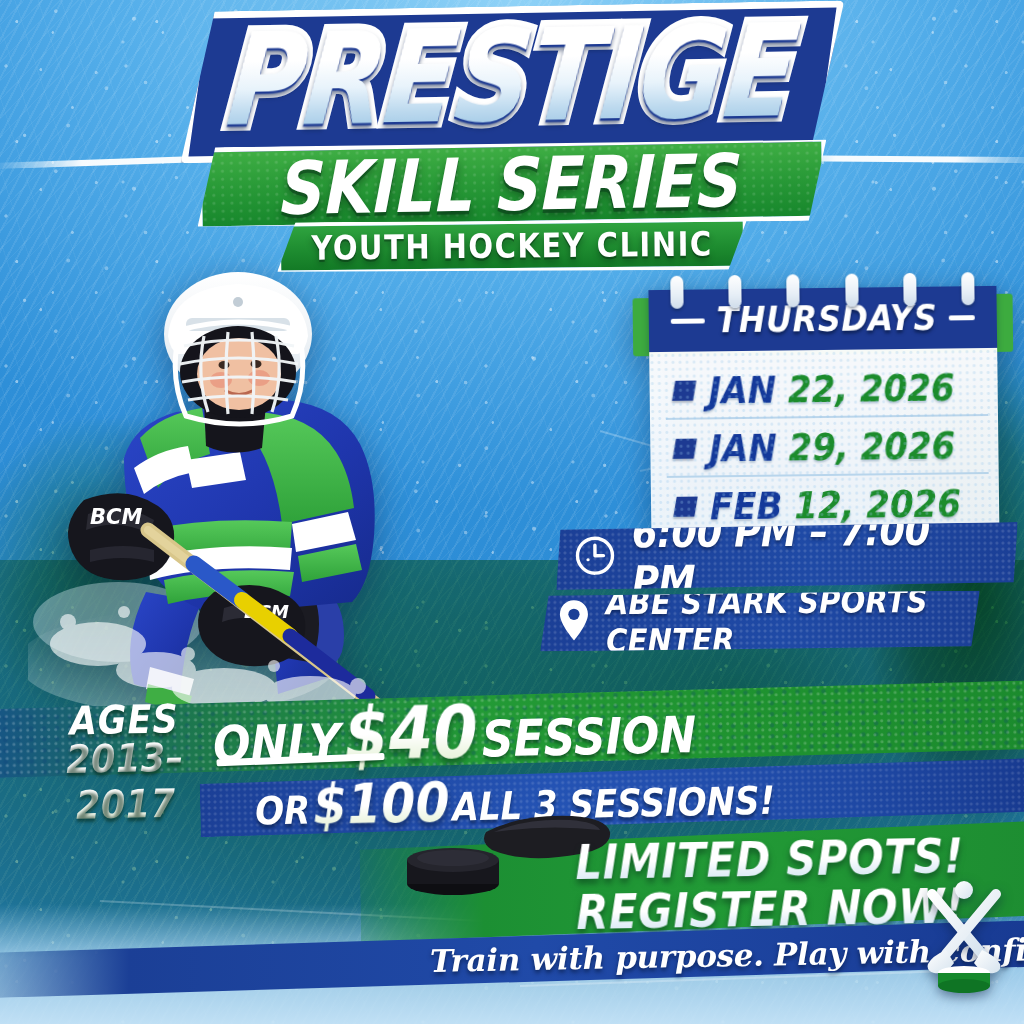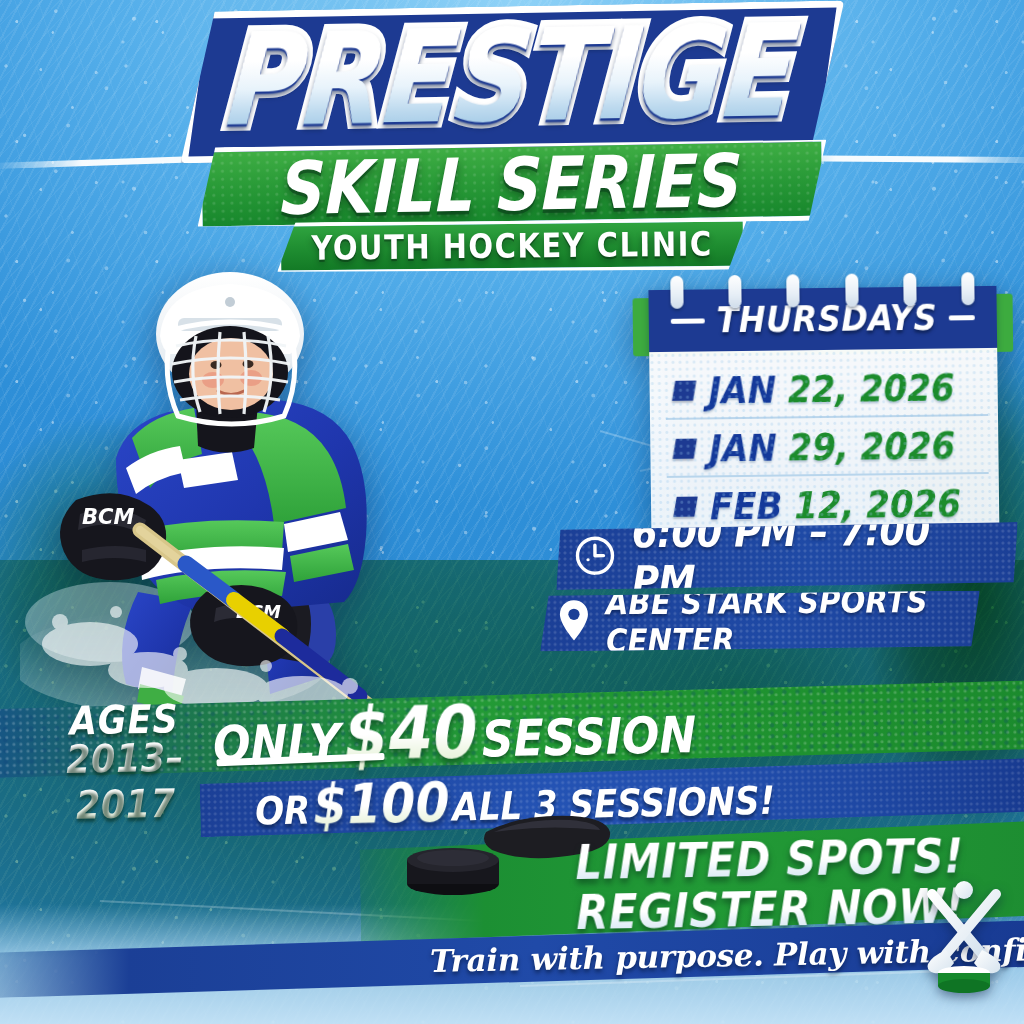--- a/index.html
+++ b/index.html
@@ -75,21 +75,21 @@
     position:absolute; left:0; right:0; bottom:0; height:120px;
     background:linear-gradient(180deg, rgba(170,215,245,0) 0%, rgba(185,222,247,.75) 45%, rgba(205,232,250,.92) 100%);
   }
   .ice-streak{
     position:absolute; height:2px; background:rgba(255,255,255,.55);
     transform-origin:left center; filter:blur(.4px);
   }
 
   
   .player{
-    position:absolute; left:20px; top:262px; width:430px; height:452px;
+    position:absolute; left:28px; top:262px; width:430px; height:452px;
     filter:drop-shadow(0 10px 18px rgba(10,40,80,.45));
     text-align:center;
   }
   .player svg{ width:100%; height:100%; display:block; }
 
   
   .title-lockup{
     position:absolute; left:0; right:0; top:6px; height:270px;
   }
   .swoosh{

